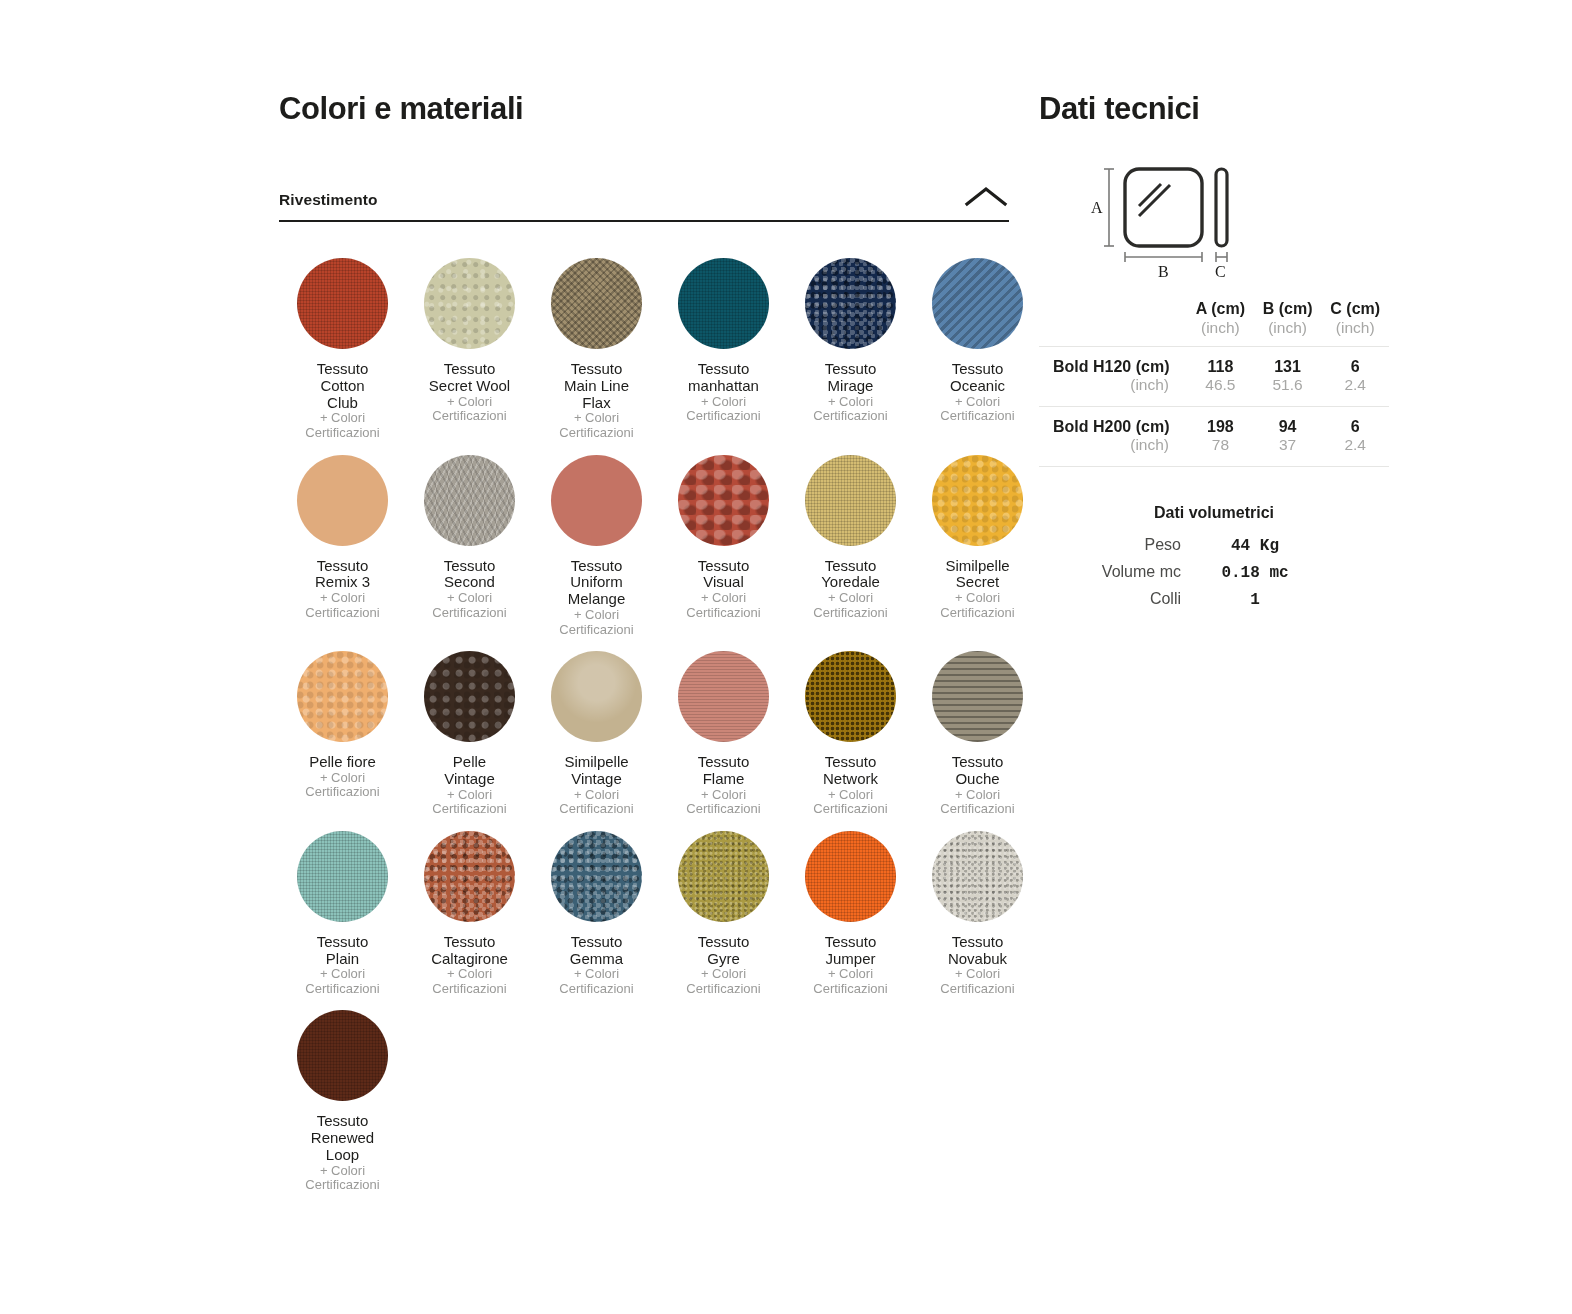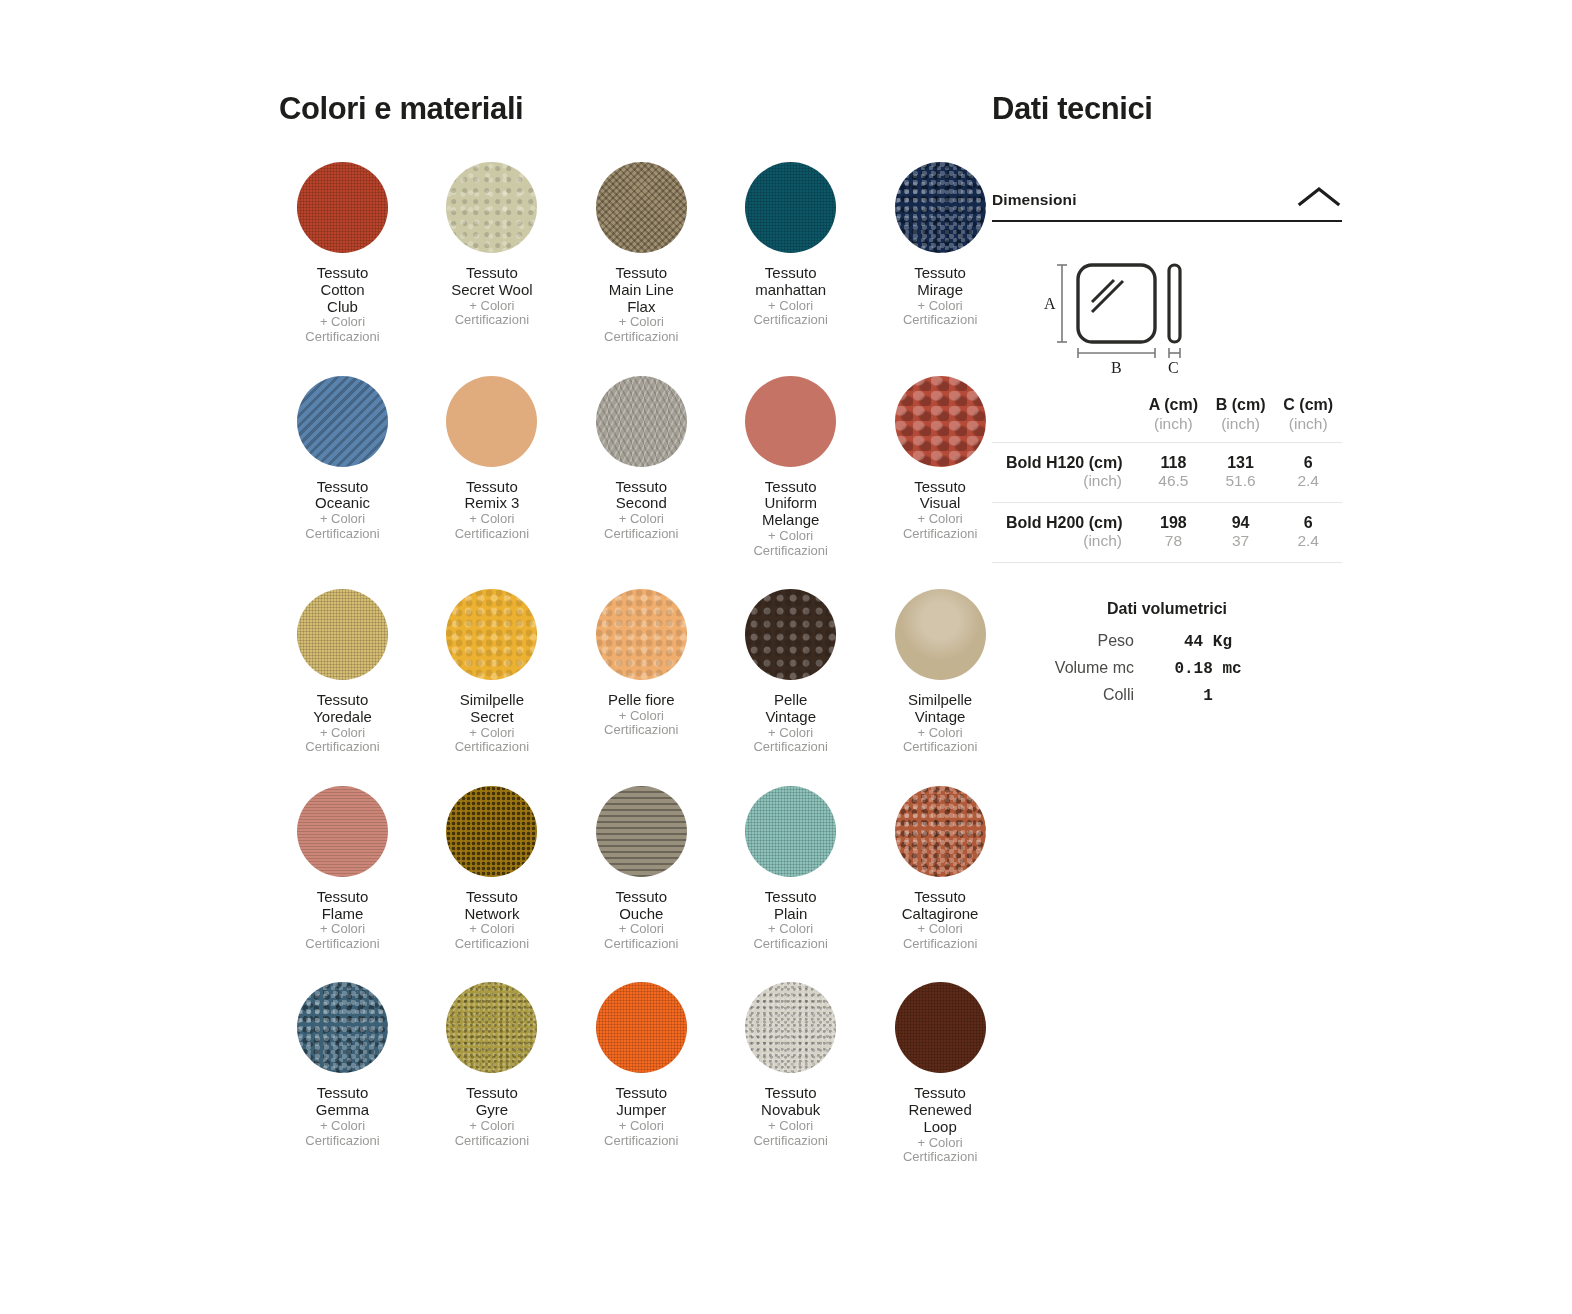--- a/index.html
+++ b/index.html
@@ -22,21 +22,21 @@
 
   
   .col-left {
     position: absolute;
     left: 279px;
     top: 92px;
     width: 730px;
   }
   .col-right {
     position: absolute;
-    left: 992px;
+    left: 1039px;
     top: 92px;
     width: 350px;
   }
 
   
   .col-title {
     font-size: 31px;
     font-weight: bold;
     letter-spacing: -0.4px;
     line-height: 1.1;
@@ -62,25 +62,24 @@
     width: 46px;
     height: 24px;
     display: block;
     flex: 0 0 auto;
     cursor: pointer;
   }
 
   
   .swatch-grid {
     display: grid;
-    grid-template-columns: repeat(5, 1fr);
+    grid-template-columns: repeat(6, 1fr);
     column-gap: 0px;
     row-gap: 0px;
     margin-top: 22px;
-    gap: 17px;
   }
   .swatch-cell {
     width: 127px;
     text-align: center;
     padding-top: 14px;
     align-self: start;
   }
   .swatch-disc {
     width: 91px;
     height: 91px;
@@ -183,213 +182,213 @@
 </style>
 </head>
 <body>
 
 <div class="page">
 
   <div class="col-left">
 
     <h2 class="col-title">Colori e materiali</h2>
 
-
-    <div class="swatch-grid" id="swatch-grid">
-        <div class="swatch-cell">
-          <div class="swatch-disc" style="background-image: repeating-linear-gradient(0deg, rgba(0, 0, 0, 0.14) 0px, rgba(0, 0, 0, 0.14) 1px, transparent 1px, transparent 3px), repeating-linear-gradient(90deg, rgba(0, 0, 0, 0.14) 0px, rgba(0, 0, 0, 0.14) 1px, transparent 1px, transparent 3px); background-color: rgb(184, 67, 42);"></div>
-          <div class="swatch-name">Tessuto</div>
-          <div class="swatch-name">Cotton</div>
-          <div class="swatch-name">Club</div>
-          <div class="swatch-sub">+ Colori</div>
-          <div class="swatch-sub">Certificazioni</div>
-        </div>
-        <div class="swatch-cell">
-          <div class="swatch-disc" style="background-image: radial-gradient(circle at 20% 30%, rgba(255, 255, 255, 0.25) 0px, rgba(255, 255, 255, 0.25) 2px, transparent 3px), radial-gradient(circle at 70% 60%, rgba(0, 0, 0, 0.14) 0px, rgba(0, 0, 0, 0.14) 2px, transparent 3px), radial-gradient(circle at 45% 80%, rgba(255, 255, 255, 0.25) 0px, rgba(255, 255, 255, 0.25) 2px, transparent 3px); background-size: 14px 14px, 11px 11px, 17px 17px; background-color: rgb(203, 201, 166);"></div>
-          <div class="swatch-name">Tessuto</div>
-          <div class="swatch-name">Secret Wool</div>
-          <div class="swatch-sub">+ Colori</div>
-          <div class="swatch-sub">Certificazioni</div>
-        </div>
-        <div class="swatch-cell">
-          <div class="swatch-disc" style="background-image: repeating-linear-gradient(45deg, rgba(0, 0, 0, 0.22) 0px, rgba(0, 0, 0, 0.22) 2px, transparent 2px, transparent 5px), repeating-linear-gradient(-45deg, rgba(0, 0, 0, 0.22) 0px, rgba(0, 0, 0, 0.22) 2px, transparent 2px, transparent 5px); background-color: rgb(160, 143, 110);"></div>
-          <div class="swatch-name">Tessuto</div>
-          <div class="swatch-name">Main Line</div>
-          <div class="swatch-name">Flax</div>
-          <div class="swatch-sub">+ Colori</div>
-          <div class="swatch-sub">Certificazioni</div>
-        </div>
-        <div class="swatch-cell">
-          <div class="swatch-disc" style="background-image: repeating-linear-gradient(0deg, rgba(0, 0, 0, 0.14) 0px, rgba(0, 0, 0, 0.14) 1px, transparent 1px, transparent 3px), repeating-linear-gradient(90deg, rgba(0, 0, 0, 0.14) 0px, rgba(0, 0, 0, 0.14) 1px, transparent 1px, transparent 3px); background-color: rgb(13, 86, 102);"></div>
-          <div class="swatch-name">Tessuto</div>
-          <div class="swatch-name">manhattan</div>
-          <div class="swatch-sub">+ Colori</div>
-          <div class="swatch-sub">Certificazioni</div>
-        </div>
-        <div class="swatch-cell">
-          <div class="swatch-disc" style="background-image: radial-gradient(circle at 25% 25%, rgba(255, 255, 255, 0.25) 0px, rgba(255, 255, 255, 0.25) 2.5px, transparent 3px), radial-gradient(circle at 75% 35%, rgba(0, 0, 0, 0.35) 0px, rgba(0, 0, 0, 0.35) 2.5px, transparent 3px), radial-gradient(circle at 50% 75%, rgba(255, 255, 255, 0.25) 0px, rgba(255, 255, 255, 0.25) 2px, transparent 2.5px), radial-gradient(circle at 10% 80%, rgba(0, 0, 0, 0.3) 0px, rgba(0, 0, 0, 0.3) 2px, transparent 2.5px); background-size: 9px 9px, 11px 11px, 8px 8px, 13px 13px; background-color: rgb(20, 41, 76);"></div>
-          <div class="swatch-name">Tessuto</div>
-          <div class="swatch-name">Mirage</div>
-          <div class="swatch-sub">+ Colori</div>
-          <div class="swatch-sub">Certificazioni</div>
-        </div>
-        <div class="swatch-cell">
-          <div class="swatch-disc" style="background-image: repeating-linear-gradient(-45deg, rgba(0, 0, 0, 0.22) 0px, rgba(0, 0, 0, 0.22) 3px, transparent 3px, transparent 7px); background-color: rgb(89, 131, 173);"></div>
-          <div class="swatch-name">Tessuto</div>
-          <div class="swatch-name">Oceanic</div>
-          <div class="swatch-sub">+ Colori</div>
-          <div class="swatch-sub">Certificazioni</div>
-        </div>
-        <div class="swatch-cell">
-          <div class="swatch-disc" style="background-color: rgb(224, 171, 125);"></div>
-          <div class="swatch-name">Tessuto</div>
-          <div class="swatch-name">Remix 3</div>
-          <div class="swatch-sub">+ Colori</div>
-          <div class="swatch-sub">Certificazioni</div>
-        </div>
-        <div class="swatch-cell">
-          <div class="swatch-disc" style="background-image: repeating-linear-gradient(60deg, rgba(0, 0, 0, 0.14) 0px, rgba(0, 0, 0, 0.14) 2px, transparent 2px, transparent 6px), repeating-linear-gradient(-60deg, rgba(255, 255, 255, 0.25) 0px, rgba(255, 255, 255, 0.25) 2px, transparent 2px, transparent 6px); background-size: 12px 12px, 12px 12px; background-color: rgb(165, 160, 150);"></div>
-          <div class="swatch-name">Tessuto</div>
-          <div class="swatch-name">Second</div>
-          <div class="swatch-sub">+ Colori</div>
-          <div class="swatch-sub">Certificazioni</div>
-        </div>
-        <div class="swatch-cell">
-          <div class="swatch-disc" style="background-color: rgb(196, 115, 100);"></div>
-          <div class="swatch-name">Tessuto</div>
-          <div class="swatch-name">Uniform</div>
-          <div class="swatch-name">Melange</div>
-          <div class="swatch-sub">+ Colori</div>
-          <div class="swatch-sub">Certificazioni</div>
-        </div>
-        <div class="swatch-cell">
-          <div class="swatch-disc" style="background-image: radial-gradient(at 30% 30%, rgba(255, 255, 255, 0.25) 0px, rgba(255, 255, 255, 0.25) 5px, transparent 7px), radial-gradient(at 70% 70%, rgba(0, 0, 0, 0.25) 0px, rgba(0, 0, 0, 0.25) 5px, transparent 8px); background-size: 18px 15px, 18px 15px; background-color: rgb(181, 74, 56);"></div>
-          <div class="swatch-name">Tessuto</div>
-          <div class="swatch-name">Visual</div>
-          <div class="swatch-sub">+ Colori</div>
-          <div class="swatch-sub">Certificazioni</div>
-        </div>
-        <div class="swatch-cell">
-          <div class="swatch-disc" style="background-image: repeating-linear-gradient(0deg, rgba(0, 0, 0, 0.14) 0px, rgba(0, 0, 0, 0.14) 1px, transparent 1px, transparent 3px), repeating-linear-gradient(90deg, rgba(0, 0, 0, 0.14) 0px, rgba(0, 0, 0, 0.14) 1px, transparent 1px, transparent 3px); background-color: rgb(212, 188, 114);"></div>
-          <div class="swatch-name">Tessuto</div>
-          <div class="swatch-name">Yoredale</div>
-          <div class="swatch-sub">+ Colori</div>
-          <div class="swatch-sub">Certificazioni</div>
-        </div>
-        <div class="swatch-cell">
-          <div class="swatch-disc" style="background-image: radial-gradient(circle at 30% 40%, rgba(0, 0, 0, 0.1) 0px, rgba(0, 0, 0, 0.1) 3px, transparent 4px), radial-gradient(circle at 70% 70%, rgba(255, 255, 255, 0.25) 0px, rgba(255, 255, 255, 0.25) 3px, transparent 4px); background-size: 10px 10px, 13px 13px; background-color: rgb(237, 177, 50);"></div>
-          <div class="swatch-name">Similpelle</div>
-          <div class="swatch-name">Secret</div>
-          <div class="swatch-sub">+ Colori</div>
-          <div class="swatch-sub">Certificazioni</div>
-        </div>
-        <div class="swatch-cell">
-          <div class="swatch-disc" style="background-image: radial-gradient(circle at 30% 40%, rgba(0, 0, 0, 0.1) 0px, rgba(0, 0, 0, 0.1) 3px, transparent 4px), radial-gradient(circle at 70% 70%, rgba(255, 255, 255, 0.25) 0px, rgba(255, 255, 255, 0.25) 3px, transparent 4px); background-size: 10px 10px, 13px 13px; background-color: rgb(239, 174, 110);"></div>
-          <div class="swatch-name">Pelle fiore</div>
-          <div class="swatch-sub">+ Colori</div>
-          <div class="swatch-sub">Certificazioni</div>
-        </div>
-        <div class="swatch-cell">
-          <div class="swatch-disc" style="background-image: radial-gradient(circle at 30% 40%, rgba(0, 0, 0, 0.1) 0px, rgba(0, 0, 0, 0.1) 3px, transparent 4px), radial-gradient(circle at 70% 70%, rgba(255, 255, 255, 0.25) 0px, rgba(255, 255, 255, 0.25) 3px, transparent 4px); background-size: 10px 10px, 13px 13px; background-color: rgb(58, 42, 32);"></div>
-          <div class="swatch-name">Pelle</div>
-          <div class="swatch-name">Vintage</div>
-          <div class="swatch-sub">+ Colori</div>
-          <div class="swatch-sub">Certificazioni</div>
-        </div>
-        <div class="swatch-cell">
-          <div class="swatch-disc" style="background-image: radial-gradient(circle at 50% 35%, rgba(255, 255, 255, 0.25) 0px, rgba(255, 255, 255, 0.25) 18px, transparent 40px); background-color: rgb(195, 178, 144);"></div>
-          <div class="swatch-name">Similpelle</div>
-          <div class="swatch-name">Vintage</div>
-          <div class="swatch-sub">+ Colori</div>
-          <div class="swatch-sub">Certificazioni</div>
-        </div>
-        <div class="swatch-cell">
-          <div class="swatch-disc" style="background-image: repeating-linear-gradient(0deg, rgba(0, 0, 0, 0.14) 0px, rgba(0, 0, 0, 0.14) 1px, transparent 1px, transparent 3px); background-color: rgb(203, 134, 120);"></div>
-          <div class="swatch-name">Tessuto</div>
-          <div class="swatch-name">Flame</div>
-          <div class="swatch-sub">+ Colori</div>
-          <div class="swatch-sub">Certificazioni</div>
-        </div>
-        <div class="swatch-cell">
-          <div class="swatch-disc" style="background-image: radial-gradient(circle, rgba(0, 0, 0, 0.55) 0px, rgba(0, 0, 0, 0.55) 1.6px, transparent 2.1px); background-size: 5px 5px; background-color: rgb(154, 116, 16);"></div>
-          <div class="swatch-name">Tessuto</div>
-          <div class="swatch-name">Network</div>
-          <div class="swatch-sub">+ Colori</div>
-          <div class="swatch-sub">Certificazioni</div>
-        </div>
-        <div class="swatch-cell">
-          <div class="swatch-disc" style="background-image: repeating-linear-gradient(0deg, rgba(0, 0, 0, 0.3) 0px, rgba(0, 0, 0, 0.3) 2px, transparent 2px, transparent 6px); background-color: rgb(152, 144, 125);"></div>
-          <div class="swatch-name">Tessuto</div>
-          <div class="swatch-name">Ouche</div>
-          <div class="swatch-sub">+ Colori</div>
-          <div class="swatch-sub">Certificazioni</div>
-        </div>
-        <div class="swatch-cell">
-          <div class="swatch-disc" style="background-image: repeating-linear-gradient(0deg, rgba(0, 0, 0, 0.14) 0px, rgba(0, 0, 0, 0.14) 1px, transparent 1px, transparent 3px), repeating-linear-gradient(90deg, rgba(0, 0, 0, 0.14) 0px, rgba(0, 0, 0, 0.14) 1px, transparent 1px, transparent 3px); background-color: rgb(140, 194, 186);"></div>
-          <div class="swatch-name">Tessuto</div>
-          <div class="swatch-name">Plain</div>
-          <div class="swatch-sub">+ Colori</div>
-          <div class="swatch-sub">Certificazioni</div>
-        </div>
-        <div class="swatch-cell">
-          <div class="swatch-disc" style="background-image: radial-gradient(circle at 25% 25%, rgba(255, 255, 255, 0.25) 0px, rgba(255, 255, 255, 0.25) 2.5px, transparent 3px), radial-gradient(circle at 75% 35%, rgba(0, 0, 0, 0.35) 0px, rgba(0, 0, 0, 0.35) 2.5px, transparent 3px), radial-gradient(circle at 50% 75%, rgba(255, 255, 255, 0.25) 0px, rgba(255, 255, 255, 0.25) 2px, transparent 2.5px), radial-gradient(circle at 10% 80%, rgba(0, 0, 0, 0.3) 0px, rgba(0, 0, 0, 0.3) 2px, transparent 2.5px); background-size: 9px 9px, 11px 11px, 8px 8px, 13px 13px; background-color: rgb(176, 90, 58);"></div>
-          <div class="swatch-name">Tessuto</div>
-          <div class="swatch-name">Caltagirone</div>
-          <div class="swatch-sub">+ Colori</div>
-          <div class="swatch-sub">Certificazioni</div>
-        </div>
-        <div class="swatch-cell">
-          <div class="swatch-disc" style="background-image: radial-gradient(circle at 25% 25%, rgba(255, 255, 255, 0.25) 0px, rgba(255, 255, 255, 0.25) 2.5px, transparent 3px), radial-gradient(circle at 75% 35%, rgba(0, 0, 0, 0.35) 0px, rgba(0, 0, 0, 0.35) 2.5px, transparent 3px), radial-gradient(circle at 50% 75%, rgba(255, 255, 255, 0.25) 0px, rgba(255, 255, 255, 0.25) 2px, transparent 2.5px), radial-gradient(circle at 10% 80%, rgba(0, 0, 0, 0.3) 0px, rgba(0, 0, 0, 0.3) 2px, transparent 2.5px); background-size: 9px 9px, 11px 11px, 8px 8px, 13px 13px; background-color: rgb(60, 96, 117);"></div>
-          <div class="swatch-name">Tessuto</div>
-          <div class="swatch-name">Gemma</div>
-          <div class="swatch-sub">+ Colori</div>
-          <div class="swatch-sub">Certificazioni</div>
-        </div>
-        <div class="swatch-cell">
-          <div class="swatch-disc" style="background-image: radial-gradient(circle at 20% 20%, rgba(0, 0, 0, 0.28) 0px, rgba(0, 0, 0, 0.28) 1.2px, transparent 1.8px), radial-gradient(circle at 60% 45%, rgba(255, 255, 255, 0.25) 0px, rgba(255, 255, 255, 0.25) 1.2px, transparent 1.8px), radial-gradient(circle at 80% 75%, rgba(0, 0, 0, 0.22) 0px, rgba(0, 0, 0, 0.22) 1.2px, transparent 1.8px); background-size: 6px 6px, 5px 5px, 7px 7px; background-color: rgb(170, 154, 66);"></div>
-          <div class="swatch-name">Tessuto</div>
-          <div class="swatch-name">Gyre</div>
-          <div class="swatch-sub">+ Colori</div>
-          <div class="swatch-sub">Certificazioni</div>
-        </div>
-        <div class="swatch-cell">
-          <div class="swatch-disc" style="background-image: repeating-linear-gradient(0deg, rgba(0, 0, 0, 0.14) 0px, rgba(0, 0, 0, 0.14) 1px, transparent 1px, transparent 3px), repeating-linear-gradient(90deg, rgba(0, 0, 0, 0.14) 0px, rgba(0, 0, 0, 0.14) 1px, transparent 1px, transparent 3px); background-color: rgb(244, 105, 31);"></div>
-          <div class="swatch-name">Tessuto</div>
-          <div class="swatch-name">Jumper</div>
-          <div class="swatch-sub">+ Colori</div>
-          <div class="swatch-sub">Certificazioni</div>
-        </div>
-        <div class="swatch-cell">
-          <div class="swatch-disc" style="background-image: radial-gradient(circle at 20% 20%, rgba(0, 0, 0, 0.28) 0px, rgba(0, 0, 0, 0.28) 1.2px, transparent 1.8px), radial-gradient(circle at 60% 45%, rgba(255, 255, 255, 0.25) 0px, rgba(255, 255, 255, 0.25) 1.2px, transparent 1.8px), radial-gradient(circle at 80% 75%, rgba(0, 0, 0, 0.22) 0px, rgba(0, 0, 0, 0.22) 1.2px, transparent 1.8px); background-size: 6px 6px, 5px 5px, 7px 7px; background-color: rgb(213, 210, 200);"></div>
-          <div class="swatch-name">Tessuto</div>
-          <div class="swatch-name">Novabuk</div>
-          <div class="swatch-sub">+ Colori</div>
-          <div class="swatch-sub">Certificazioni</div>
-        </div>
-        <div class="swatch-cell">
-          <div class="swatch-disc" style="background-image: repeating-linear-gradient(0deg, rgba(0, 0, 0, 0.14) 0px, rgba(0, 0, 0, 0.14) 1px, transparent 1px, transparent 3px), repeating-linear-gradient(90deg, rgba(0, 0, 0, 0.14) 0px, rgba(0, 0, 0, 0.14) 1px, transparent 1px, transparent 3px); background-color: rgb(93, 42, 24);"></div>
-          <div class="swatch-name">Tessuto</div>
-          <div class="swatch-name">Renewed</div>
-          <div class="swatch-name">Loop</div>
-          <div class="swatch-sub">+ Colori</div>
-          <div class="swatch-sub">Certificazioni</div>
-        </div>
-      </div>
-  </div>
-
-  <div class="col-right">
-
-    <h2 class="col-title">Dati tecnici</h2>
-
     <div class="accordion-head">
-      <span class="accordion-label">Dimensioni</span>
+      <span class="accordion-label">Rivestimento</span>
       <svg class="chevron" viewBox="0 0 46 24">
         <polyline points="4,19 23,4 42,19" fill="none" stroke="#1d1d1b" stroke-width="3.2" stroke-linecap="square" stroke-linejoin="miter"></polyline>
       </svg>
     </div>
+
+    <div class="swatch-grid" id="swatch-grid">
+        <div class="swatch-cell">
+          <div class="swatch-disc" style="background-image: repeating-linear-gradient(0deg, rgba(0, 0, 0, 0.14) 0px, rgba(0, 0, 0, 0.14) 1px, transparent 1px, transparent 3px), repeating-linear-gradient(90deg, rgba(0, 0, 0, 0.14) 0px, rgba(0, 0, 0, 0.14) 1px, transparent 1px, transparent 3px); background-color: rgb(184, 67, 42);"></div>
+          <div class="swatch-name">Tessuto</div>
+          <div class="swatch-name">Cotton</div>
+          <div class="swatch-name">Club</div>
+          <div class="swatch-sub">+ Colori</div>
+          <div class="swatch-sub">Certificazioni</div>
+        </div>
+        <div class="swatch-cell">
+          <div class="swatch-disc" style="background-image: radial-gradient(circle at 20% 30%, rgba(255, 255, 255, 0.25) 0px, rgba(255, 255, 255, 0.25) 2px, transparent 3px), radial-gradient(circle at 70% 60%, rgba(0, 0, 0, 0.14) 0px, rgba(0, 0, 0, 0.14) 2px, transparent 3px), radial-gradient(circle at 45% 80%, rgba(255, 255, 255, 0.25) 0px, rgba(255, 255, 255, 0.25) 2px, transparent 3px); background-size: 14px 14px, 11px 11px, 17px 17px; background-color: rgb(203, 201, 166);"></div>
+          <div class="swatch-name">Tessuto</div>
+          <div class="swatch-name">Secret Wool</div>
+          <div class="swatch-sub">+ Colori</div>
+          <div class="swatch-sub">Certificazioni</div>
+        </div>
+        <div class="swatch-cell">
+          <div class="swatch-disc" style="background-image: repeating-linear-gradient(45deg, rgba(0, 0, 0, 0.22) 0px, rgba(0, 0, 0, 0.22) 2px, transparent 2px, transparent 5px), repeating-linear-gradient(-45deg, rgba(0, 0, 0, 0.22) 0px, rgba(0, 0, 0, 0.22) 2px, transparent 2px, transparent 5px); background-color: rgb(160, 143, 110);"></div>
+          <div class="swatch-name">Tessuto</div>
+          <div class="swatch-name">Main Line</div>
+          <div class="swatch-name">Flax</div>
+          <div class="swatch-sub">+ Colori</div>
+          <div class="swatch-sub">Certificazioni</div>
+        </div>
+        <div class="swatch-cell">
+          <div class="swatch-disc" style="background-image: repeating-linear-gradient(0deg, rgba(0, 0, 0, 0.14) 0px, rgba(0, 0, 0, 0.14) 1px, transparent 1px, transparent 3px), repeating-linear-gradient(90deg, rgba(0, 0, 0, 0.14) 0px, rgba(0, 0, 0, 0.14) 1px, transparent 1px, transparent 3px); background-color: rgb(13, 86, 102);"></div>
+          <div class="swatch-name">Tessuto</div>
+          <div class="swatch-name">manhattan</div>
+          <div class="swatch-sub">+ Colori</div>
+          <div class="swatch-sub">Certificazioni</div>
+        </div>
+        <div class="swatch-cell">
+          <div class="swatch-disc" style="background-image: radial-gradient(circle at 25% 25%, rgba(255, 255, 255, 0.25) 0px, rgba(255, 255, 255, 0.25) 2.5px, transparent 3px), radial-gradient(circle at 75% 35%, rgba(0, 0, 0, 0.35) 0px, rgba(0, 0, 0, 0.35) 2.5px, transparent 3px), radial-gradient(circle at 50% 75%, rgba(255, 255, 255, 0.25) 0px, rgba(255, 255, 255, 0.25) 2px, transparent 2.5px), radial-gradient(circle at 10% 80%, rgba(0, 0, 0, 0.3) 0px, rgba(0, 0, 0, 0.3) 2px, transparent 2.5px); background-size: 9px 9px, 11px 11px, 8px 8px, 13px 13px; background-color: rgb(20, 41, 76);"></div>
+          <div class="swatch-name">Tessuto</div>
+          <div class="swatch-name">Mirage</div>
+          <div class="swatch-sub">+ Colori</div>
+          <div class="swatch-sub">Certificazioni</div>
+        </div>
+        <div class="swatch-cell">
+          <div class="swatch-disc" style="background-image: repeating-linear-gradient(-45deg, rgba(0, 0, 0, 0.22) 0px, rgba(0, 0, 0, 0.22) 3px, transparent 3px, transparent 7px); background-color: rgb(89, 131, 173);"></div>
+          <div class="swatch-name">Tessuto</div>
+          <div class="swatch-name">Oceanic</div>
+          <div class="swatch-sub">+ Colori</div>
+          <div class="swatch-sub">Certificazioni</div>
+        </div>
+        <div class="swatch-cell">
+          <div class="swatch-disc" style="background-color: rgb(224, 171, 125);"></div>
+          <div class="swatch-name">Tessuto</div>
+          <div class="swatch-name">Remix 3</div>
+          <div class="swatch-sub">+ Colori</div>
+          <div class="swatch-sub">Certificazioni</div>
+        </div>
+        <div class="swatch-cell">
+          <div class="swatch-disc" style="background-image: repeating-linear-gradient(60deg, rgba(0, 0, 0, 0.14) 0px, rgba(0, 0, 0, 0.14) 2px, transparent 2px, transparent 6px), repeating-linear-gradient(-60deg, rgba(255, 255, 255, 0.25) 0px, rgba(255, 255, 255, 0.25) 2px, transparent 2px, transparent 6px); background-size: 12px 12px, 12px 12px; background-color: rgb(165, 160, 150);"></div>
+          <div class="swatch-name">Tessuto</div>
+          <div class="swatch-name">Second</div>
+          <div class="swatch-sub">+ Colori</div>
+          <div class="swatch-sub">Certificazioni</div>
+        </div>
+        <div class="swatch-cell">
+          <div class="swatch-disc" style="background-color: rgb(196, 115, 100);"></div>
+          <div class="swatch-name">Tessuto</div>
+          <div class="swatch-name">Uniform</div>
+          <div class="swatch-name">Melange</div>
+          <div class="swatch-sub">+ Colori</div>
+          <div class="swatch-sub">Certificazioni</div>
+        </div>
+        <div class="swatch-cell">
+          <div class="swatch-disc" style="background-image: radial-gradient(at 30% 30%, rgba(255, 255, 255, 0.25) 0px, rgba(255, 255, 255, 0.25) 5px, transparent 7px), radial-gradient(at 70% 70%, rgba(0, 0, 0, 0.25) 0px, rgba(0, 0, 0, 0.25) 5px, transparent 8px); background-size: 18px 15px, 18px 15px; background-color: rgb(181, 74, 56);"></div>
+          <div class="swatch-name">Tessuto</div>
+          <div class="swatch-name">Visual</div>
+          <div class="swatch-sub">+ Colori</div>
+          <div class="swatch-sub">Certificazioni</div>
+        </div>
+        <div class="swatch-cell">
+          <div class="swatch-disc" style="background-image: repeating-linear-gradient(0deg, rgba(0, 0, 0, 0.14) 0px, rgba(0, 0, 0, 0.14) 1px, transparent 1px, transparent 3px), repeating-linear-gradient(90deg, rgba(0, 0, 0, 0.14) 0px, rgba(0, 0, 0, 0.14) 1px, transparent 1px, transparent 3px); background-color: rgb(212, 188, 114);"></div>
+          <div class="swatch-name">Tessuto</div>
+          <div class="swatch-name">Yoredale</div>
+          <div class="swatch-sub">+ Colori</div>
+          <div class="swatch-sub">Certificazioni</div>
+        </div>
+        <div class="swatch-cell">
+          <div class="swatch-disc" style="background-image: radial-gradient(circle at 30% 40%, rgba(0, 0, 0, 0.1) 0px, rgba(0, 0, 0, 0.1) 3px, transparent 4px), radial-gradient(circle at 70% 70%, rgba(255, 255, 255, 0.25) 0px, rgba(255, 255, 255, 0.25) 3px, transparent 4px); background-size: 10px 10px, 13px 13px; background-color: rgb(237, 177, 50);"></div>
+          <div class="swatch-name">Similpelle</div>
+          <div class="swatch-name">Secret</div>
+          <div class="swatch-sub">+ Colori</div>
+          <div class="swatch-sub">Certificazioni</div>
+        </div>
+        <div class="swatch-cell">
+          <div class="swatch-disc" style="background-image: radial-gradient(circle at 30% 40%, rgba(0, 0, 0, 0.1) 0px, rgba(0, 0, 0, 0.1) 3px, transparent 4px), radial-gradient(circle at 70% 70%, rgba(255, 255, 255, 0.25) 0px, rgba(255, 255, 255, 0.25) 3px, transparent 4px); background-size: 10px 10px, 13px 13px; background-color: rgb(239, 174, 110);"></div>
+          <div class="swatch-name">Pelle fiore</div>
+          <div class="swatch-sub">+ Colori</div>
+          <div class="swatch-sub">Certificazioni</div>
+        </div>
+        <div class="swatch-cell">
+          <div class="swatch-disc" style="background-image: radial-gradient(circle at 30% 40%, rgba(0, 0, 0, 0.1) 0px, rgba(0, 0, 0, 0.1) 3px, transparent 4px), radial-gradient(circle at 70% 70%, rgba(255, 255, 255, 0.25) 0px, rgba(255, 255, 255, 0.25) 3px, transparent 4px); background-size: 10px 10px, 13px 13px; background-color: rgb(58, 42, 32);"></div>
+          <div class="swatch-name">Pelle</div>
+          <div class="swatch-name">Vintage</div>
+          <div class="swatch-sub">+ Colori</div>
+          <div class="swatch-sub">Certificazioni</div>
+        </div>
+        <div class="swatch-cell">
+          <div class="swatch-disc" style="background-image: radial-gradient(circle at 50% 35%, rgba(255, 255, 255, 0.25) 0px, rgba(255, 255, 255, 0.25) 18px, transparent 40px); background-color: rgb(195, 178, 144);"></div>
+          <div class="swatch-name">Similpelle</div>
+          <div class="swatch-name">Vintage</div>
+          <div class="swatch-sub">+ Colori</div>
+          <div class="swatch-sub">Certificazioni</div>
+        </div>
+        <div class="swatch-cell">
+          <div class="swatch-disc" style="background-image: repeating-linear-gradient(0deg, rgba(0, 0, 0, 0.14) 0px, rgba(0, 0, 0, 0.14) 1px, transparent 1px, transparent 3px); background-color: rgb(203, 134, 120);"></div>
+          <div class="swatch-name">Tessuto</div>
+          <div class="swatch-name">Flame</div>
+          <div class="swatch-sub">+ Colori</div>
+          <div class="swatch-sub">Certificazioni</div>
+        </div>
+        <div class="swatch-cell">
+          <div class="swatch-disc" style="background-image: radial-gradient(circle, rgba(0, 0, 0, 0.55) 0px, rgba(0, 0, 0, 0.55) 1.6px, transparent 2.1px); background-size: 5px 5px; background-color: rgb(154, 116, 16);"></div>
+          <div class="swatch-name">Tessuto</div>
+          <div class="swatch-name">Network</div>
+          <div class="swatch-sub">+ Colori</div>
+          <div class="swatch-sub">Certificazioni</div>
+        </div>
+        <div class="swatch-cell">
+          <div class="swatch-disc" style="background-image: repeating-linear-gradient(0deg, rgba(0, 0, 0, 0.3) 0px, rgba(0, 0, 0, 0.3) 2px, transparent 2px, transparent 6px); background-color: rgb(152, 144, 125);"></div>
+          <div class="swatch-name">Tessuto</div>
+          <div class="swatch-name">Ouche</div>
+          <div class="swatch-sub">+ Colori</div>
+          <div class="swatch-sub">Certificazioni</div>
+        </div>
+        <div class="swatch-cell">
+          <div class="swatch-disc" style="background-image: repeating-linear-gradient(0deg, rgba(0, 0, 0, 0.14) 0px, rgba(0, 0, 0, 0.14) 1px, transparent 1px, transparent 3px), repeating-linear-gradient(90deg, rgba(0, 0, 0, 0.14) 0px, rgba(0, 0, 0, 0.14) 1px, transparent 1px, transparent 3px); background-color: rgb(140, 194, 186);"></div>
+          <div class="swatch-name">Tessuto</div>
+          <div class="swatch-name">Plain</div>
+          <div class="swatch-sub">+ Colori</div>
+          <div class="swatch-sub">Certificazioni</div>
+        </div>
+        <div class="swatch-cell">
+          <div class="swatch-disc" style="background-image: radial-gradient(circle at 25% 25%, rgba(255, 255, 255, 0.25) 0px, rgba(255, 255, 255, 0.25) 2.5px, transparent 3px), radial-gradient(circle at 75% 35%, rgba(0, 0, 0, 0.35) 0px, rgba(0, 0, 0, 0.35) 2.5px, transparent 3px), radial-gradient(circle at 50% 75%, rgba(255, 255, 255, 0.25) 0px, rgba(255, 255, 255, 0.25) 2px, transparent 2.5px), radial-gradient(circle at 10% 80%, rgba(0, 0, 0, 0.3) 0px, rgba(0, 0, 0, 0.3) 2px, transparent 2.5px); background-size: 9px 9px, 11px 11px, 8px 8px, 13px 13px; background-color: rgb(176, 90, 58);"></div>
+          <div class="swatch-name">Tessuto</div>
+          <div class="swatch-name">Caltagirone</div>
+          <div class="swatch-sub">+ Colori</div>
+          <div class="swatch-sub">Certificazioni</div>
+        </div>
+        <div class="swatch-cell">
+          <div class="swatch-disc" style="background-image: radial-gradient(circle at 25% 25%, rgba(255, 255, 255, 0.25) 0px, rgba(255, 255, 255, 0.25) 2.5px, transparent 3px), radial-gradient(circle at 75% 35%, rgba(0, 0, 0, 0.35) 0px, rgba(0, 0, 0, 0.35) 2.5px, transparent 3px), radial-gradient(circle at 50% 75%, rgba(255, 255, 255, 0.25) 0px, rgba(255, 255, 255, 0.25) 2px, transparent 2.5px), radial-gradient(circle at 10% 80%, rgba(0, 0, 0, 0.3) 0px, rgba(0, 0, 0, 0.3) 2px, transparent 2.5px); background-size: 9px 9px, 11px 11px, 8px 8px, 13px 13px; background-color: rgb(60, 96, 117);"></div>
+          <div class="swatch-name">Tessuto</div>
+          <div class="swatch-name">Gemma</div>
+          <div class="swatch-sub">+ Colori</div>
+          <div class="swatch-sub">Certificazioni</div>
+        </div>
+        <div class="swatch-cell">
+          <div class="swatch-disc" style="background-image: radial-gradient(circle at 20% 20%, rgba(0, 0, 0, 0.28) 0px, rgba(0, 0, 0, 0.28) 1.2px, transparent 1.8px), radial-gradient(circle at 60% 45%, rgba(255, 255, 255, 0.25) 0px, rgba(255, 255, 255, 0.25) 1.2px, transparent 1.8px), radial-gradient(circle at 80% 75%, rgba(0, 0, 0, 0.22) 0px, rgba(0, 0, 0, 0.22) 1.2px, transparent 1.8px); background-size: 6px 6px, 5px 5px, 7px 7px; background-color: rgb(170, 154, 66);"></div>
+          <div class="swatch-name">Tessuto</div>
+          <div class="swatch-name">Gyre</div>
+          <div class="swatch-sub">+ Colori</div>
+          <div class="swatch-sub">Certificazioni</div>
+        </div>
+        <div class="swatch-cell">
+          <div class="swatch-disc" style="background-image: repeating-linear-gradient(0deg, rgba(0, 0, 0, 0.14) 0px, rgba(0, 0, 0, 0.14) 1px, transparent 1px, transparent 3px), repeating-linear-gradient(90deg, rgba(0, 0, 0, 0.14) 0px, rgba(0, 0, 0, 0.14) 1px, transparent 1px, transparent 3px); background-color: rgb(244, 105, 31);"></div>
+          <div class="swatch-name">Tessuto</div>
+          <div class="swatch-name">Jumper</div>
+          <div class="swatch-sub">+ Colori</div>
+          <div class="swatch-sub">Certificazioni</div>
+        </div>
+        <div class="swatch-cell">
+          <div class="swatch-disc" style="background-image: radial-gradient(circle at 20% 20%, rgba(0, 0, 0, 0.28) 0px, rgba(0, 0, 0, 0.28) 1.2px, transparent 1.8px), radial-gradient(circle at 60% 45%, rgba(255, 255, 255, 0.25) 0px, rgba(255, 255, 255, 0.25) 1.2px, transparent 1.8px), radial-gradient(circle at 80% 75%, rgba(0, 0, 0, 0.22) 0px, rgba(0, 0, 0, 0.22) 1.2px, transparent 1.8px); background-size: 6px 6px, 5px 5px, 7px 7px; background-color: rgb(213, 210, 200);"></div>
+          <div class="swatch-name">Tessuto</div>
+          <div class="swatch-name">Novabuk</div>
+          <div class="swatch-sub">+ Colori</div>
+          <div class="swatch-sub">Certificazioni</div>
+        </div>
+        <div class="swatch-cell">
+          <div class="swatch-disc" style="background-image: repeating-linear-gradient(0deg, rgba(0, 0, 0, 0.14) 0px, rgba(0, 0, 0, 0.14) 1px, transparent 1px, transparent 3px), repeating-linear-gradient(90deg, rgba(0, 0, 0, 0.14) 0px, rgba(0, 0, 0, 0.14) 1px, transparent 1px, transparent 3px); background-color: rgb(93, 42, 24);"></div>
+          <div class="swatch-name">Tessuto</div>
+          <div class="swatch-name">Renewed</div>
+          <div class="swatch-name">Loop</div>
+          <div class="swatch-sub">+ Colori</div>
+          <div class="swatch-sub">Certificazioni</div>
+        </div>
+      </div>
+  </div>
+
+  <div class="col-right">
+
+    <h2 class="col-title">Dati tecnici</h2>
+
 
     <div class="dim-figure">
       <svg width="290" height="130" viewBox="0 0 290 130">
 
         <line x1="40" y1="15" x2="40" y2="92" stroke="#7a7a78" stroke-width="1.6"></line>
         <line x1="35" y1="15" x2="45" y2="15" stroke="#7a7a78" stroke-width="1.6"></line>
         <line x1="35" y1="92" x2="45" y2="92" stroke="#7a7a78" stroke-width="1.6"></line>
         <text x="22" y="59" font-family="Liberation Serif, serif" font-size="16" fill="#1d1d1b">A</text>
 
         <rect x="56" y="15" width="77" height="77" rx="14" ry="14" fill="none" stroke="#2b2b29" stroke-width="3.4"></rect>

